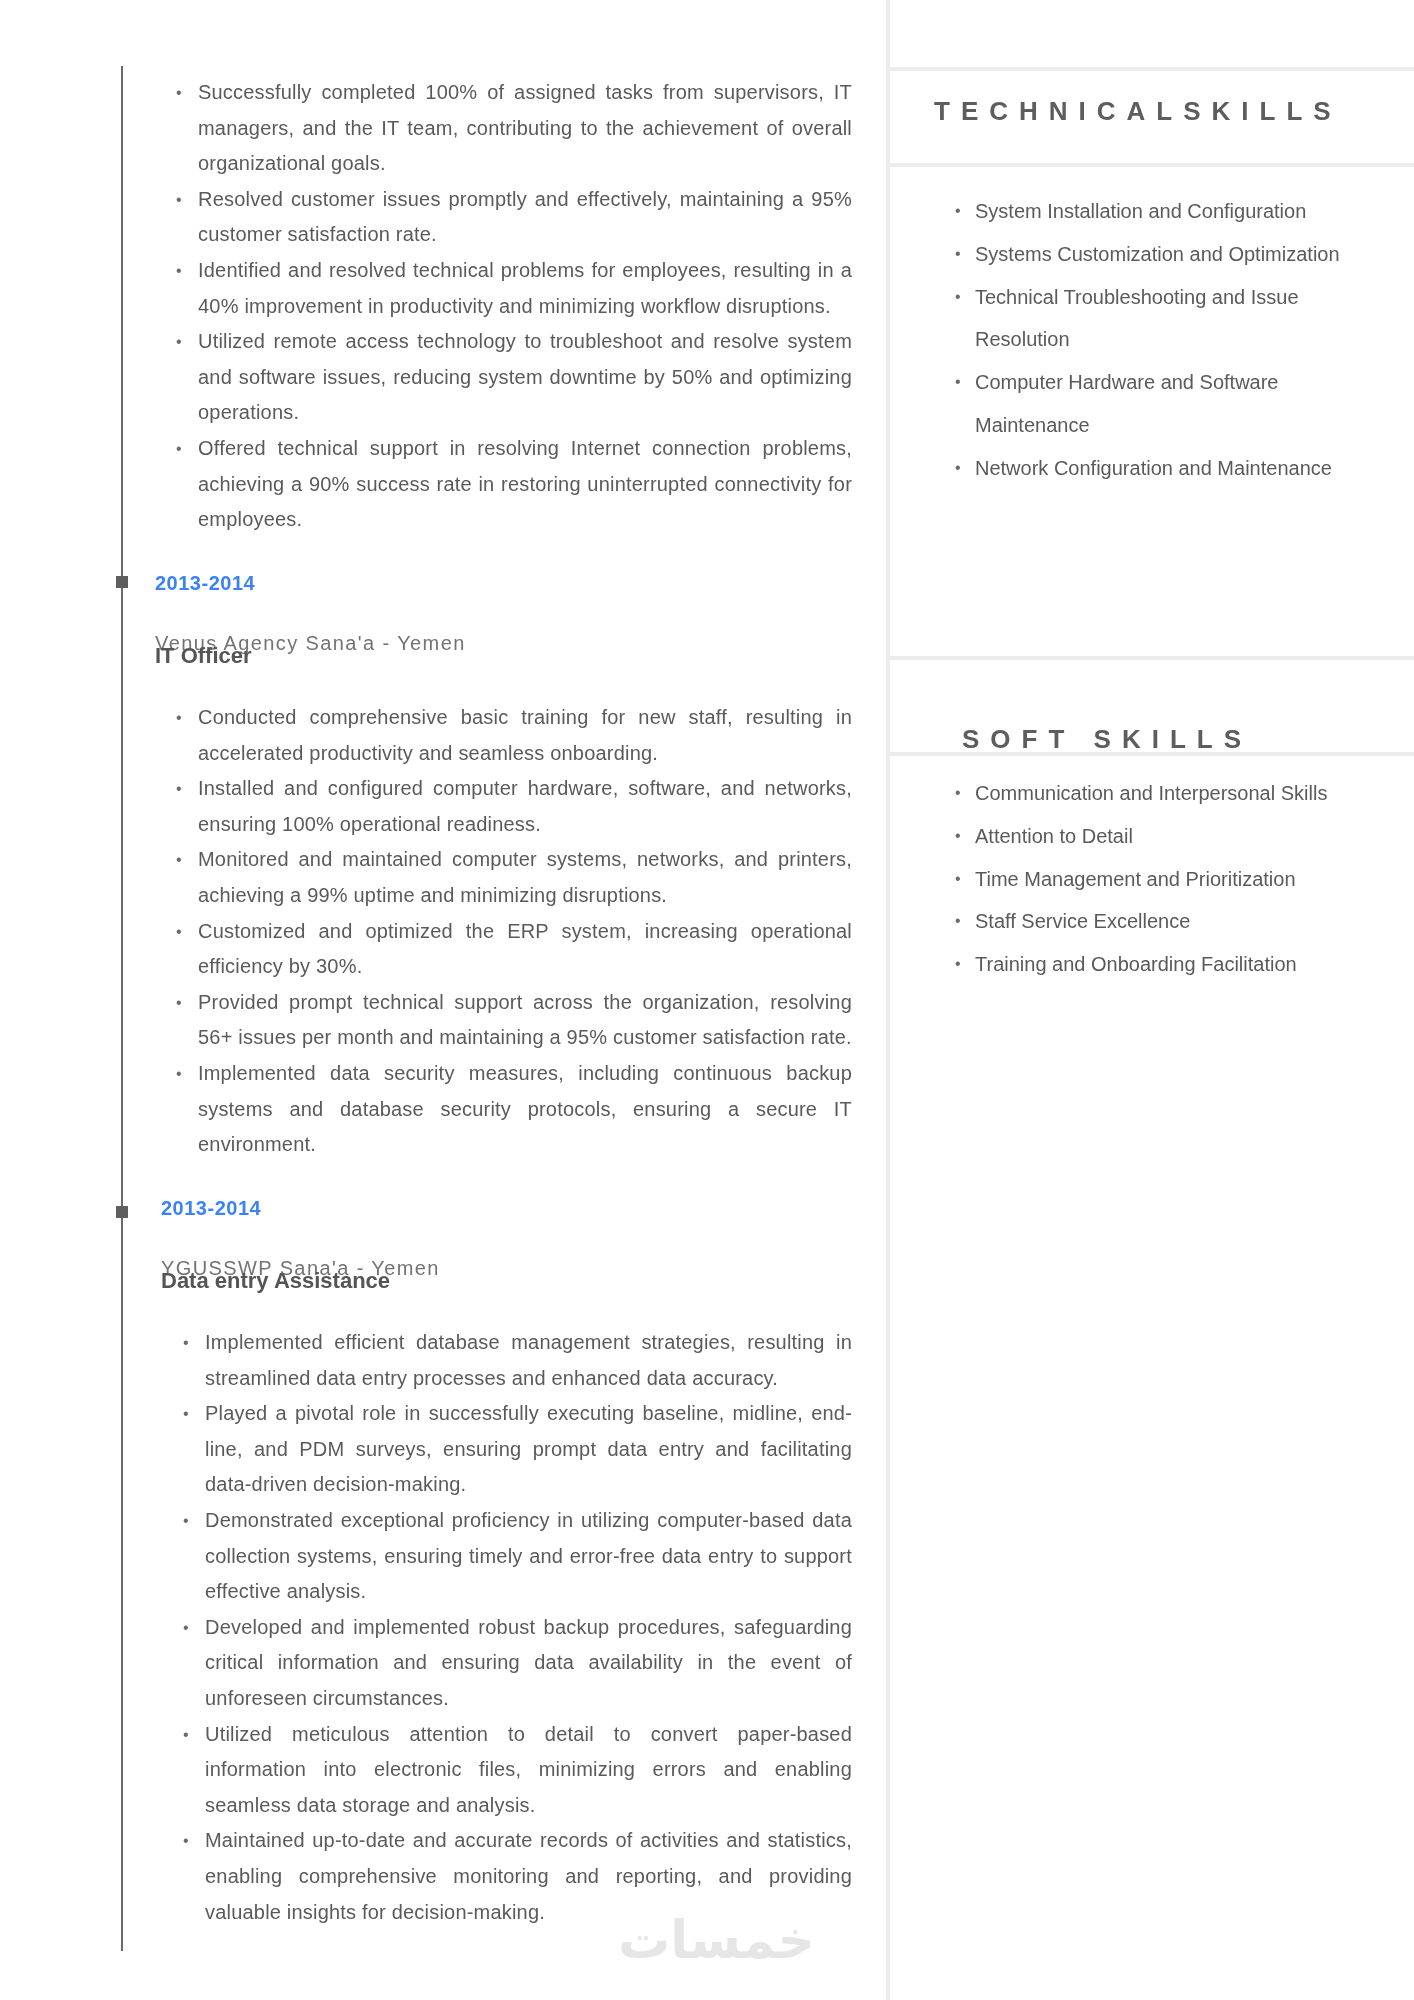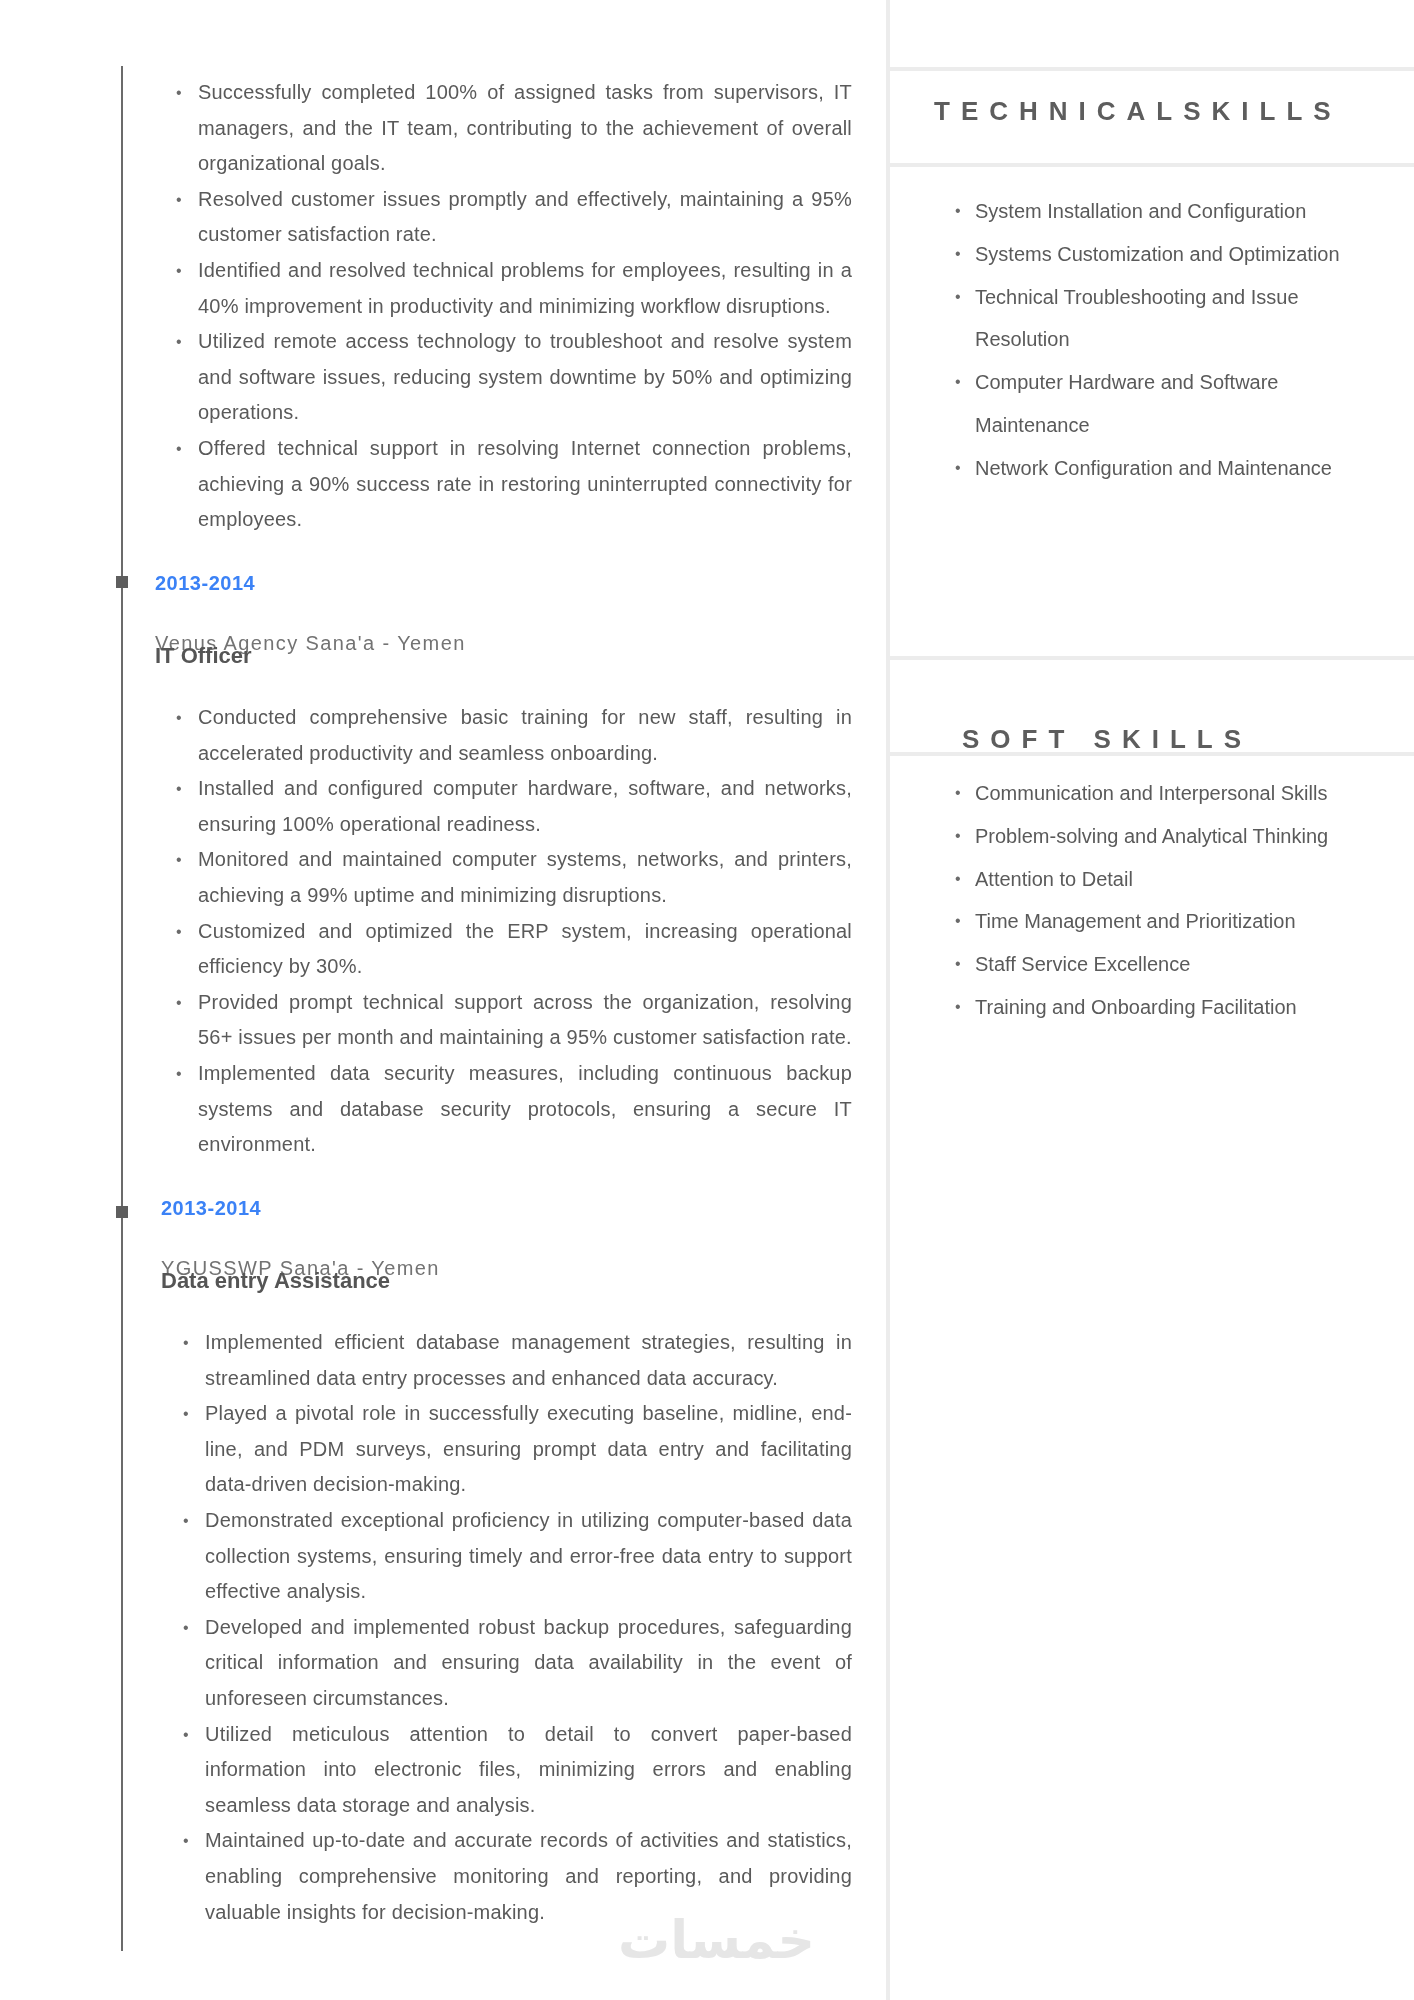--- a/index.html
+++ b/index.html
@@ -95,19 +95,18 @@
     <li>Technical Troubleshooting and Issue Resolution</li>
     <li>Computer Hardware and Software Maintenance</li>
     <li>Network Configuration and Maintenance</li>
   </ul>
 
   <div class="hline" style="top:656px;"></div>
   <div class="section-title" style="left:64px; top:724px;margin-left:8px;">SOFT SKILLS</div>
   <div class="hline" style="top:752px;"></div>
   <ul class="skills" style="top:760px;">
     <li>Communication and Interpersonal Skills</li>
-    <li>Problem-solving and Analytical Thinking</li>
     <li>Attention to Detail</li>
     <li>Time Management and Prioritization</li>
     <li>Staff Service Excellence</li>
     <li>Training and Onboarding Facilitation</li>
   </ul>
 </div>
 
 </body></html>

